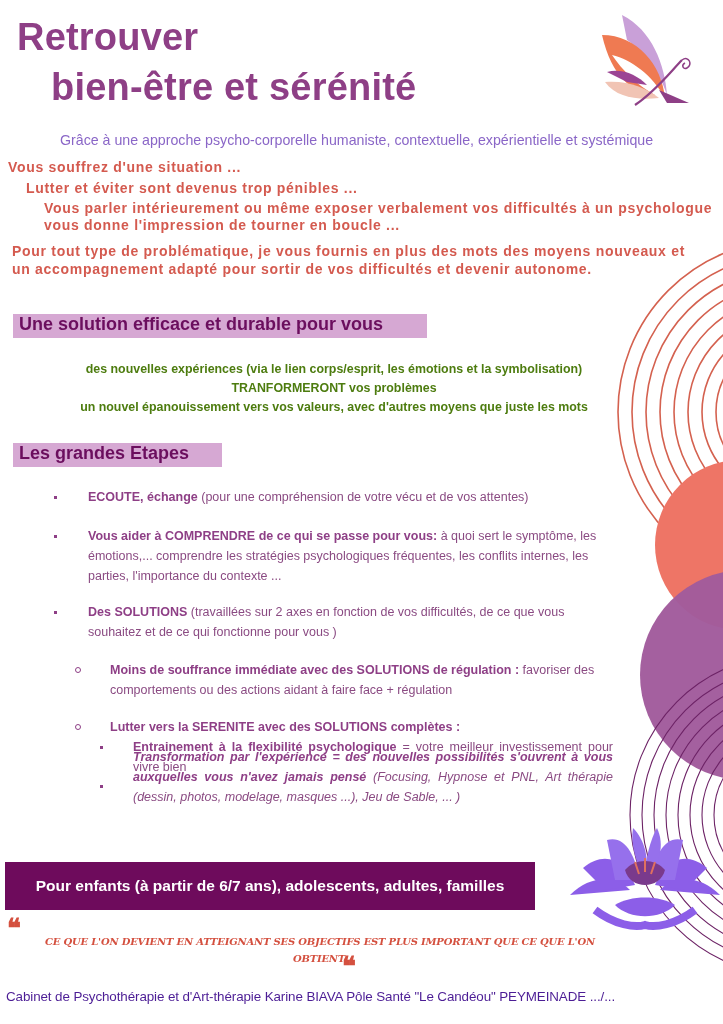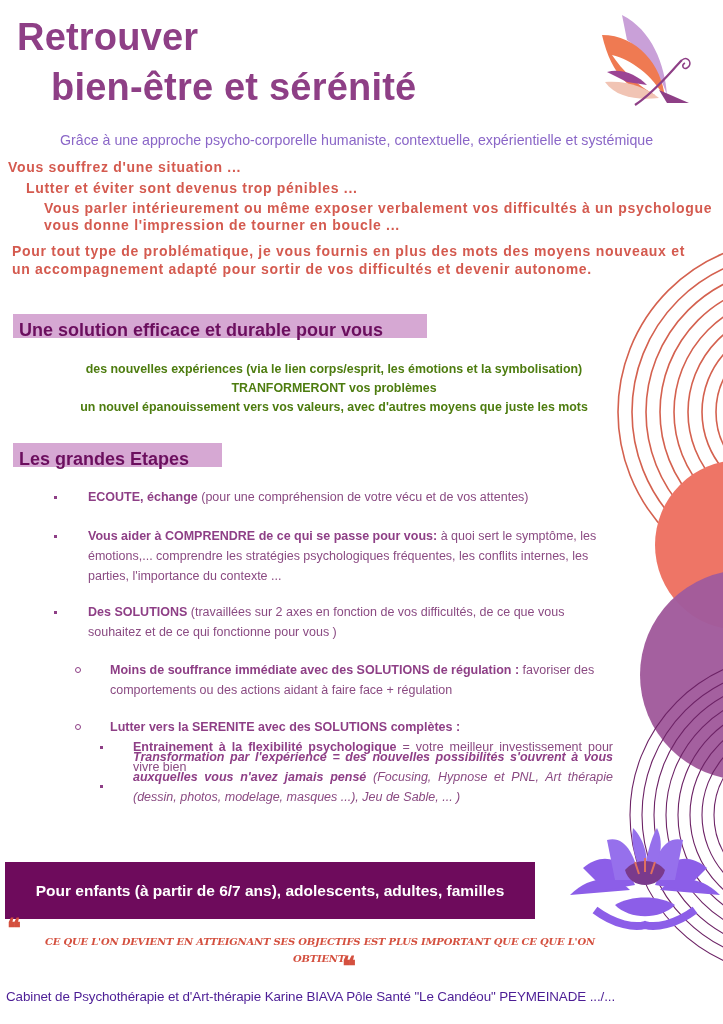--- a/index.html
+++ b/index.html
@@ -21,21 +21,21 @@
   .subtitle { left: 24px; top: 132px; font-size: 14.2px; font-weight: normal; color: #8a66c7; margin-left: 36px; }
 
   .red { color: #d45a4f; font-weight: bold; font-size: 14px; letter-spacing: 0.7px; }
   .r1 { left: 8px; top: 159px; }
   .r2 { left: 26px; top: 180px; }
   .r3 { left: 44px; top: 200px; line-height: 17px; }
   .r4 { left: 12px; top: 242px; line-height: 18px; }
 
   .hdr-box {
     background: #d6a8d3; color: #6b0e5e; font-weight: bold;
-    font-size: 18px; padding: 6px 6px; box-sizing: border-box;
+    font-size: 18px; padding: 0 6px; box-sizing: border-box;
   }
   .h1box { left: 13px; top: 314px; width: 414px; height: 24px; }
   .h2box { left: 13px; top: 443px; width: 209px; height: 24px; }
 
   .centered { left: 0; width: 612px; text-align: center; color: #4d7c0f; font-weight: bold; font-size: 12.4px; padding-left: 28px; }
   .c1 { top: 362px; }
   .c2 { top: 381px; }
   .c3 { top: 400px; }
 
   .steps { color: #8a4a82; font-size: 12.5px; line-height: 20px; }
@@ -46,21 +46,21 @@
 
   .s1 { left: 68px; top: 487px; width: 520px; }
   .s2 { left: 68px; top: 526px; width: 520px; }
   .s3 { left: 68px; top: 602px; width: 520px; }
   .s4 { left: 90px; top: 660px; width: 500px; }
   .s5 { left: 90px; top: 717px; width: 500px; }
   .s6 { left: 113px; top: 737px; width: 480px; text-align: justify; }
   .s7 { left: 113px; top: 747px; width: 480px; text-align: justify; font-style: italic; }
 
   .banner {
-    left: 5px; top: 862px; width: 530px; height: 57px;
+    left: 5px; top: 862px; width: 530px; height: 48px;
     background: #6e0b5c; color: #ffffff; font-weight: bold; font-size: 15.5px;
     display: flex; align-items: center; justify-content: center;
   }
 
   .quote-mark { color: #d4503f; font-family: "DejaVu Serif", serif; font-weight: bold; font-size: 26px; line-height: 20px; }
   .qm1 { left: 7px; top: 918px; }
   .qm2 { left: 342px; top: 956px; }
   .quote {
     left: 20px; top: 933px; width: 600px; text-align: center;
     color: #d4503f; font-family: "DejaVu Serif", serif; font-weight: bold; font-style: italic;

